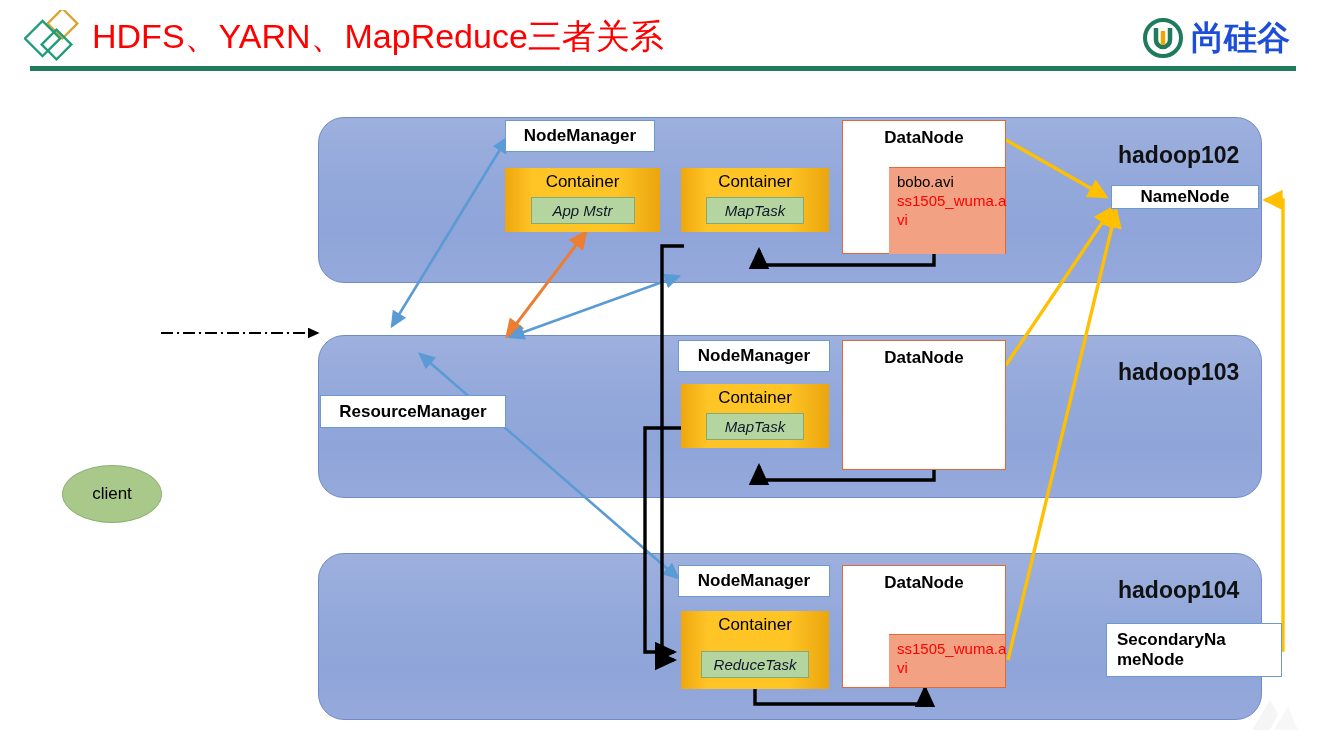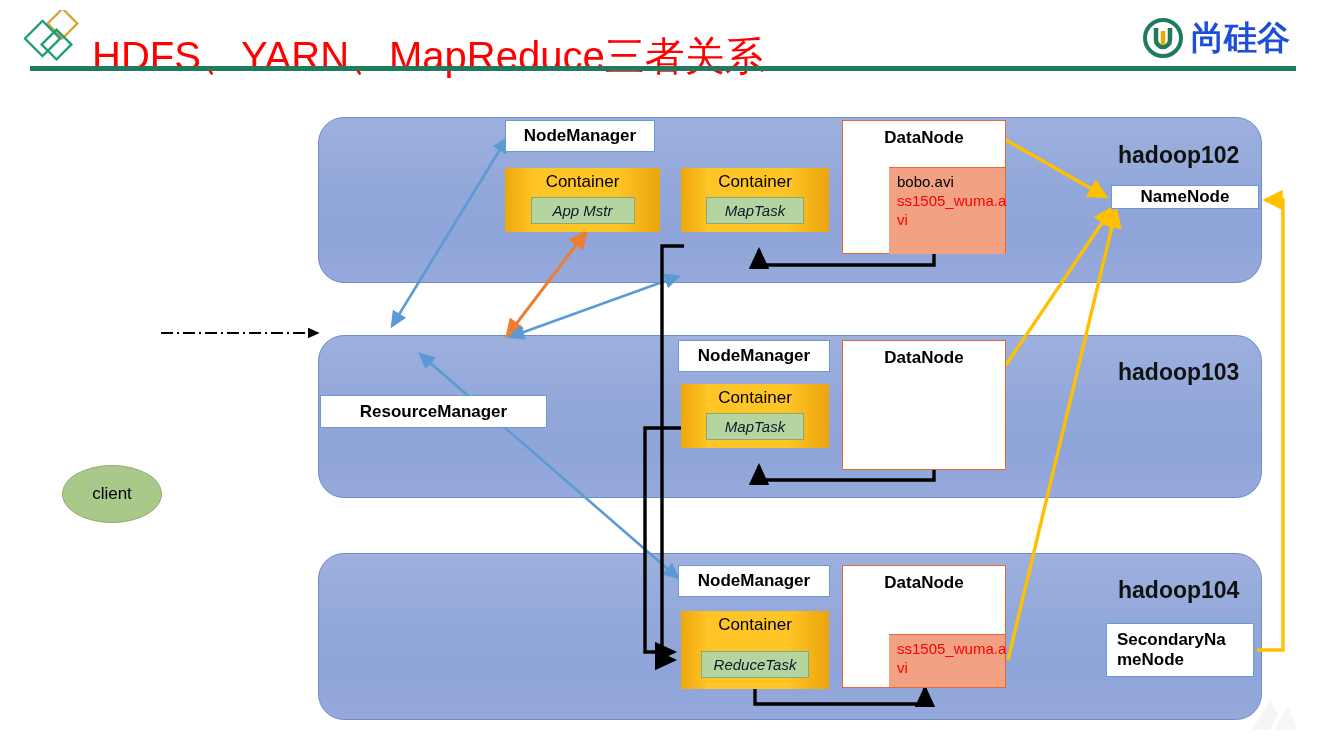--- a/index.html
+++ b/index.html
@@ -8,22 +8,22 @@
     background:#ffffff;
     font-family:"Liberation Sans","DejaVu Sans",sans-serif;
     position:relative;
     overflow:hidden;
   }
 
   
   #header { position:absolute; left:0; top:0; width:1326px; height:80px; }
 
   #title-text {
-    position:absolute; left:92px; top:29px;
-    font-size:40px; color:#ff0000; white-space:nowrap;
+    position:absolute; left:92px; top:14px;
+    font-size:34px; color:#ff0000; white-space:nowrap;
     letter-spacing:0px;
   }
   #header-rule {
     position:absolute; left:30px; top:66px; width:1266px; height:5px;
     background:#1f7a5e;
   }
   #logo-diamonds { position:absolute; left:24px; top:10px; width:62px; height:60px; }
 
   #brand-logo { position:absolute; right:36px; top:14px; height:48px; display:flex; align-items:center; gap:8px; }
   #brand-mark { width:40px; height:40px; }
@@ -231,21 +231,21 @@
     <div class="dn-head">DataNode</div>
     <div class="dn-body" style="height:87px;">
       <div>bobo.avi</div>
       <div class="fn-red">ss1505_wuma.a</div>
       <div class="fn-red">vi</div>
     </div>
   </div>
 
   <div class="svcbox" style="left:1111px;top:105px;width:148px;height:24px;">NameNode</div>
 
-  <div class="svcbox" style="left:320px;top:315px;width:227px;height:33px;">ResourceManager</div>
+  <div class="svcbox" style="left:320px;top:315px;width:186px;height:33px;">ResourceManager</div>
 
   <div class="svcbox" style="left:678px;top:260px;width:152px;height:32px;">NodeManager</div>
 
   <div class="container-box" style="left:681px;top:304px;width:148px;height:64px;">
     <div class="container-title">Container</div>
     <div class="task-box" style="width:98px;height:27px;">MapTask</div>
   </div>
 
   <div class="datanode" style="left:842px;top:260px;width:164px;height:130px;--headh:70px;">
     <div class="dn-head">DataNode</div>
@@ -259,20 +259,20 @@
   </div>
 
   <div class="datanode" style="left:842px;top:485px;width:164px;height:123px;--headh:68px;">
     <div class="dn-head">DataNode</div>
     <div class="dn-body" style="height:53px;">
       <div class="fn-red">ss1505_wuma.a</div>
       <div class="fn-red">vi</div>
     </div>
   </div>
 
-  <div class="svcbox multiline" style="left:1106px;top:543px;width:148px;height:54px;white-space:pre-line;">SecondaryNa
+  <div class="svcbox multiline" style="left:1106px;top:543px;width:176px;height:54px;white-space:pre-line;">SecondaryNa
 meNode</div>
 
   <svg id="watermark" viewBox="0 0 60 44">
     <path d="M8 38 L26 8 L34 22 L26 38 Z" fill="#cccccc"></path>
     <path d="M30 38 L44 14 L54 38 Z" fill="#d8d8d8"></path>
   </svg>
 </div>
 
 </body></html>

